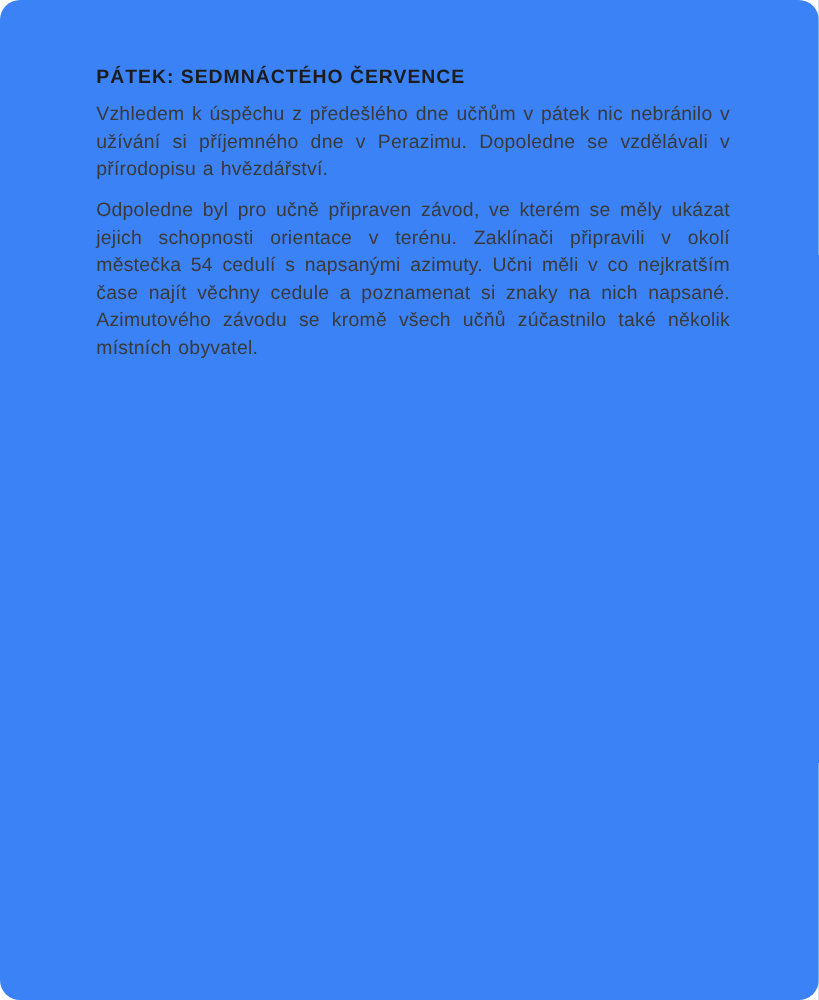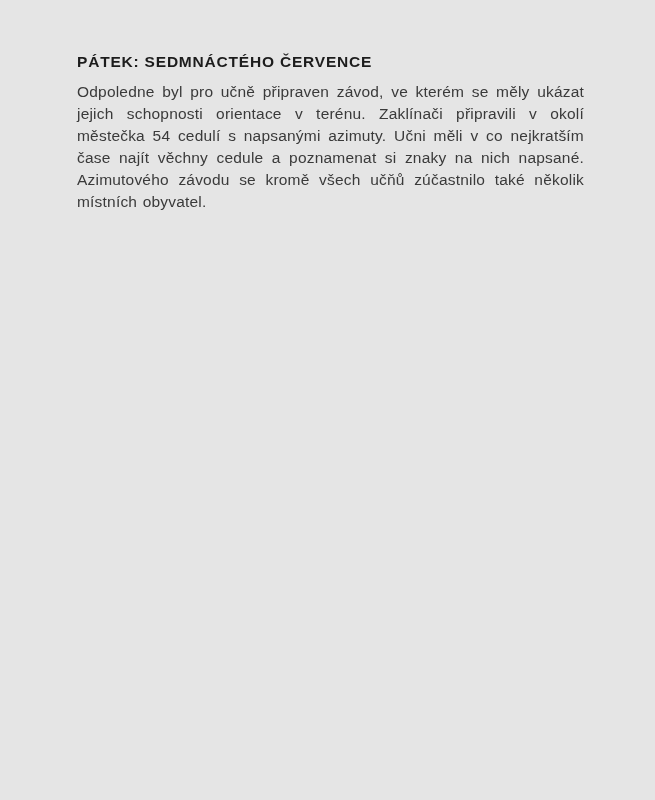--- a/index.html
+++ b/index.html
@@ -10,21 +10,22 @@
     width: 655px;
     height: 800px;
     background: #ffffff;
     font-family: "Liberation Sans", sans-serif;
     overflow: hidden;
     position: relative;
   }
   .page {
     position: absolute;
     inset: 0;
-    background: #e5e5e5;
+    background: #3b82f6;
+    border-radius: 16px;
   }
   .text-block {
     position: absolute;
     left: 77px;
     top: 52px;
     width: 507px;
   }
   .doc-title {
     font-size: 15.5px;
     font-weight: bold;
@@ -42,15 +43,16 @@
     word-spacing: 1px;
     margin: 0 0 11px 0;
   }
 </style>
 </head>
 <body>
 
 <div class="page">
   <div class="text-block">
     <h1 class="doc-title">PÁTEK: SEDMNÁCTÉHO ČERVENCE</h1>
+    <p class="doc-paragraph">Vzhledem k úspěchu z předešlého dne učňům v pátek nic nebránilo v užívání si příjemného dne v Perazimu. Dopoledne se vzdělávali v přírodopisu a hvězdářství.</p>
     <p class="doc-paragraph">Odpoledne byl pro učně připraven závod, ve kterém se měly ukázat jejich schopnosti orientace v terénu. Zaklínači připravili v okolí městečka 54 cedulí s napsanými azimuty. Učni měli v co nejkratším čase najít věchny cedule a poznamenat si znaky na nich napsané. Azimutového závodu se kromě všech učňů zúčastnilo také několik místních obyvatel.</p>
   </div>
 </div>
 
 </body></html>

